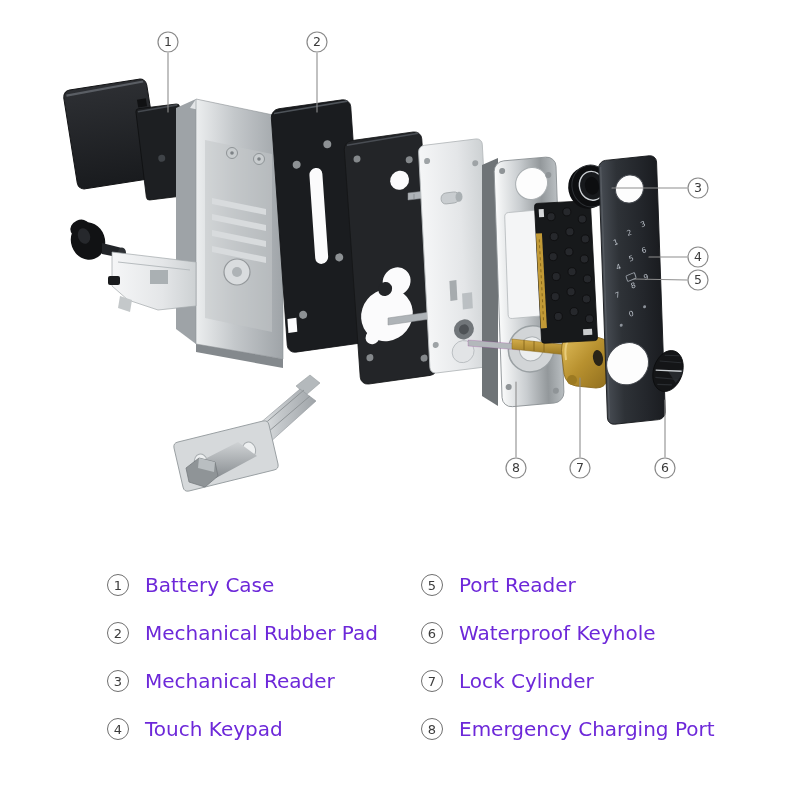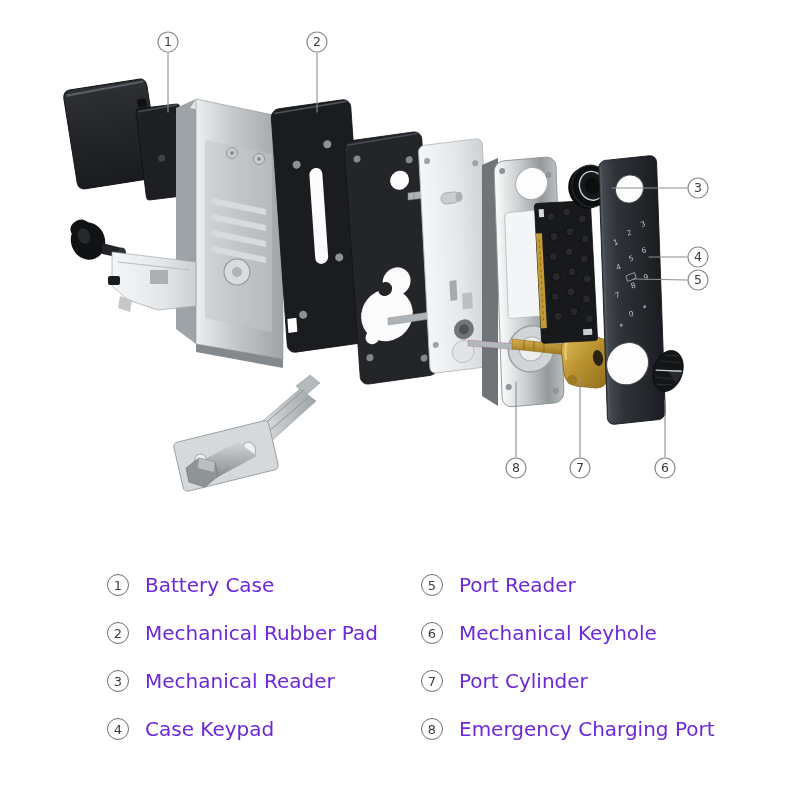--- a/index.html
+++ b/index.html
@@ -347,35 +347,35 @@
       <div class="legend-item">
         <span class="legend-badge">2</span>
         <span class="legend-label">Mechanical Rubber Pad</span>
       </div>
       <div class="legend-item">
         <span class="legend-badge">3</span>
         <span class="legend-label">Mechanical Reader</span>
       </div>
       <div class="legend-item">
         <span class="legend-badge">4</span>
-        <span class="legend-label">Case Keypad</span>
+        <span class="legend-label">Touch Keypad</span>
       </div>
     </div>
     <div class="legend-col">
       <div class="legend-item">
         <span class="legend-badge">5</span>
         <span class="legend-label">Port Reader</span>
       </div>
       <div class="legend-item">
         <span class="legend-badge">6</span>
-        <span class="legend-label">Mechanical Keyhole</span>
+        <span class="legend-label">Waterproof Keyhole</span>
       </div>
       <div class="legend-item">
         <span class="legend-badge">7</span>
-        <span class="legend-label">Port Cylinder</span>
+        <span class="legend-label">Lock Cylinder</span>
       </div>
       <div class="legend-item">
         <span class="legend-badge">8</span>
         <span class="legend-label">Emergency Charging Port</span>
       </div>
     </div>
   </div>
 
 </div>
 

